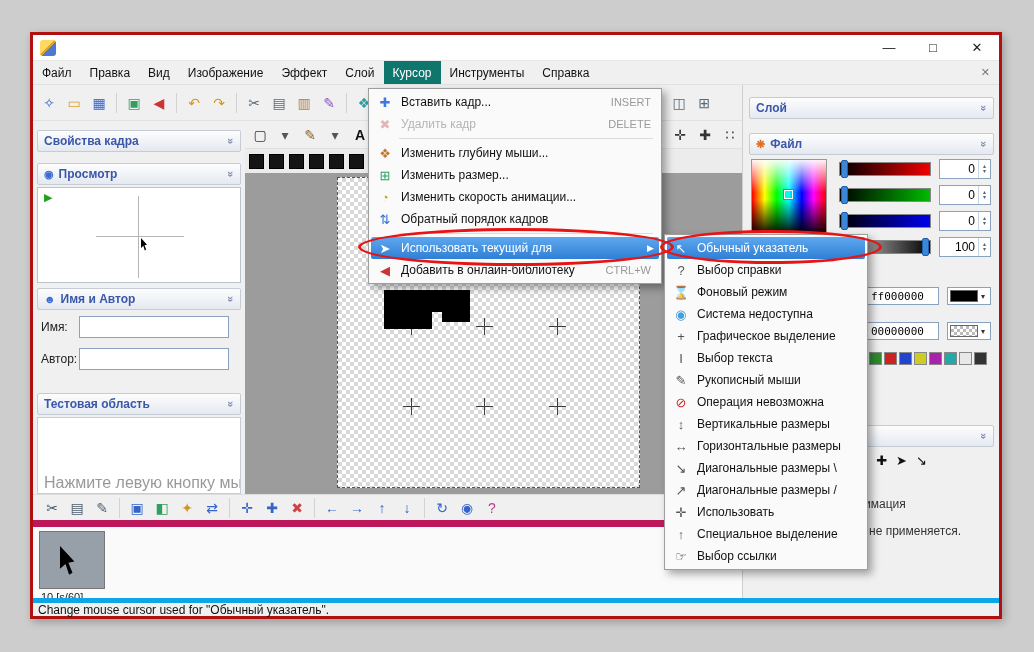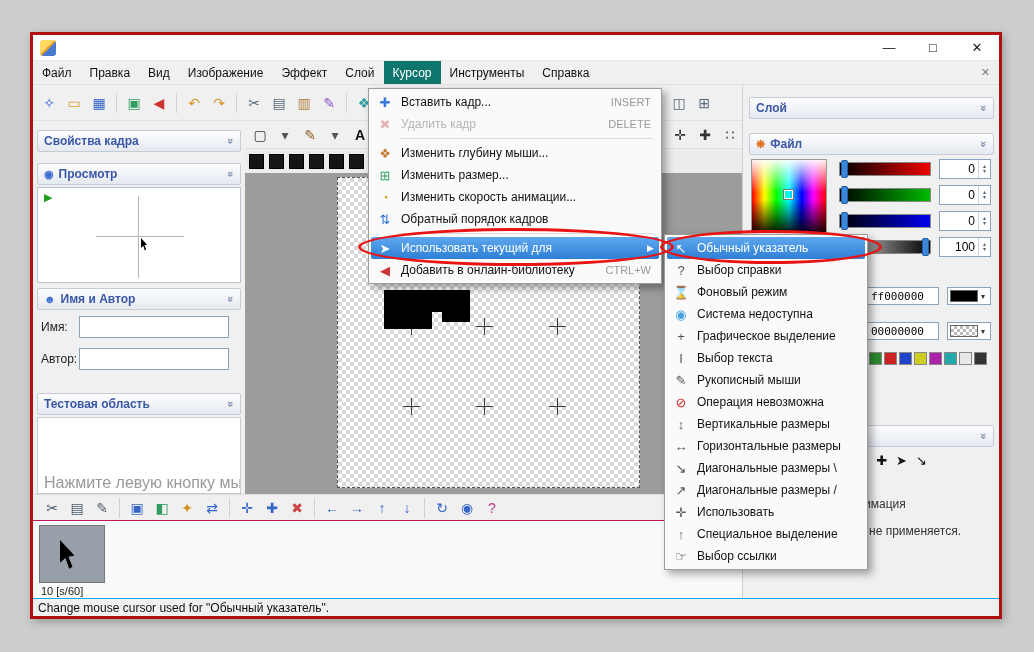--- a/index.html
+++ b/index.html
@@ -69,27 +69,27 @@
     background-position:0 0,4px 4px; background-size:8px 8px;
     border:1px dashed #555; }
   .cross { position:absolute; width:17px; height:17px; }
   .cl-h { position:absolute; left:0; top:8px; width:17px; height:1px; background:#3d3d3d; }
   .cl-v { position:absolute; left:8px; top:0; width:1px; height:17px; background:#3d3d3d; }
   .blk { position:absolute; background:#000; }
   
   .bottom-toolbar { position:absolute; left:0; top:459px; width:709px; height:26px; background:#f0f0f0;
                     border-top:1px solid #ddd; display:flex; align-items:center; padding-left:8px; }
   .frames { position:absolute; left:0; top:485px; width:709px; height:78px; background:#fafafa;
-            border-top:1px solid #be185d; }
+            border-top:7px solid #be185d; }
   .thumb { position:absolute; left:6px; top:4px; width:66px; height:58px; background:#97a0a8;
            border:1px solid #777; }
   .big-arrow { position:absolute; left:20px; top:14px; width:24px; height:30px; }
   .frame-label { position:absolute; left:8px; top:64px; font-size:11px; color:#222; }
   .statusbar { position:absolute; left:0; top:563px; width:966px; height:18px; background:#f0f0f0;
-               border-top:1px solid #0ea5e9; display:flex; align-items:center; padding-left:5px;
+               border-top:5px solid #0ea5e9; display:flex; align-items:center; padding-left:5px;
                font-size:12px; color:#111; }
   
   .right-panel { position:absolute; left:709px; top:50px; width:257px; height:513px; background:#f0f0f0;
                  border-left:1px solid #cfcfcf; }
   .grad { position:absolute; left:8px; top:74px; width:76px; height:74px; border:1px solid #999;
     background:linear-gradient(to bottom,rgba(255,255,255,.95),rgba(255,255,255,0) 45%,rgba(0,0,0,0) 55%,rgba(0,0,0,.9)),
                linear-gradient(to right,#f00,#ff0 17%,#0f0 33%,#0ff 50%,#00f 67%,#f0f 83%,#f00); }
   .grad-marker { position:absolute; left:32px; top:30px; width:9px; height:9px;
                  border:1px solid #fff; box-shadow:0 0 0 1px #777; }
   .strack { position:absolute; width:92px; height:14px; border:1px solid #888; }

